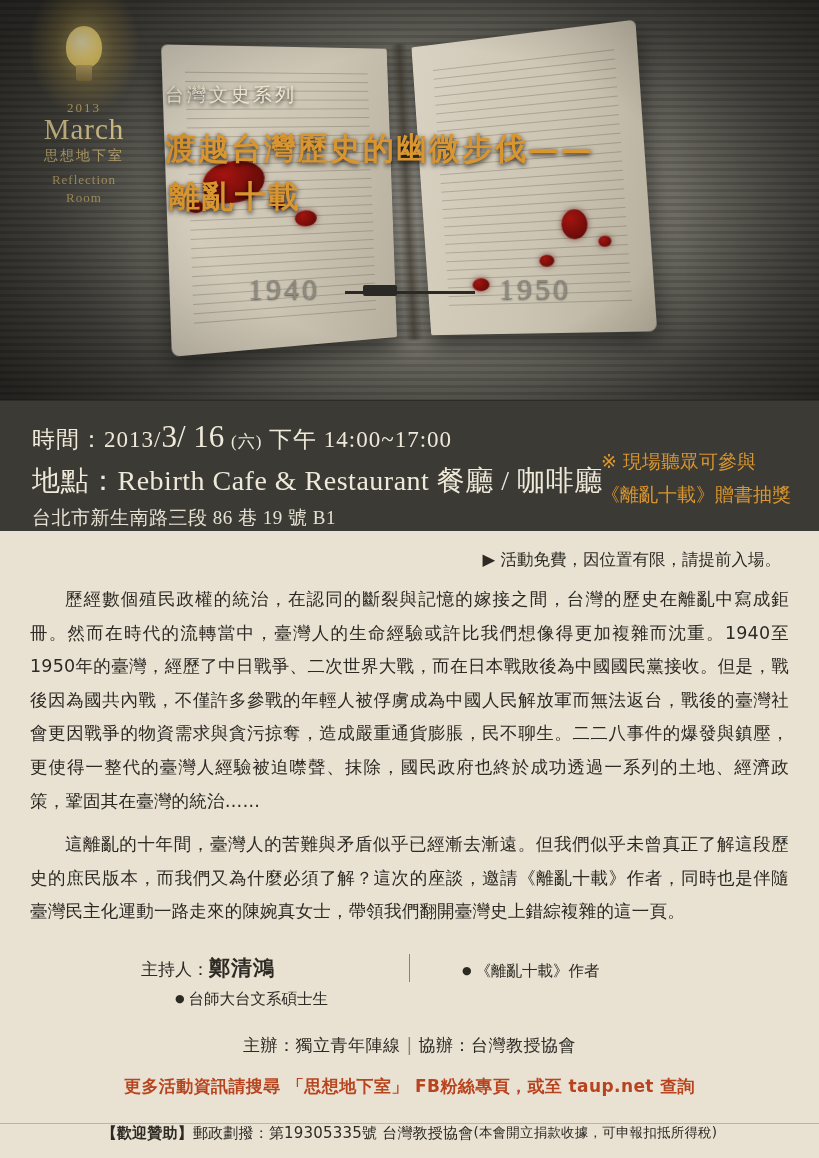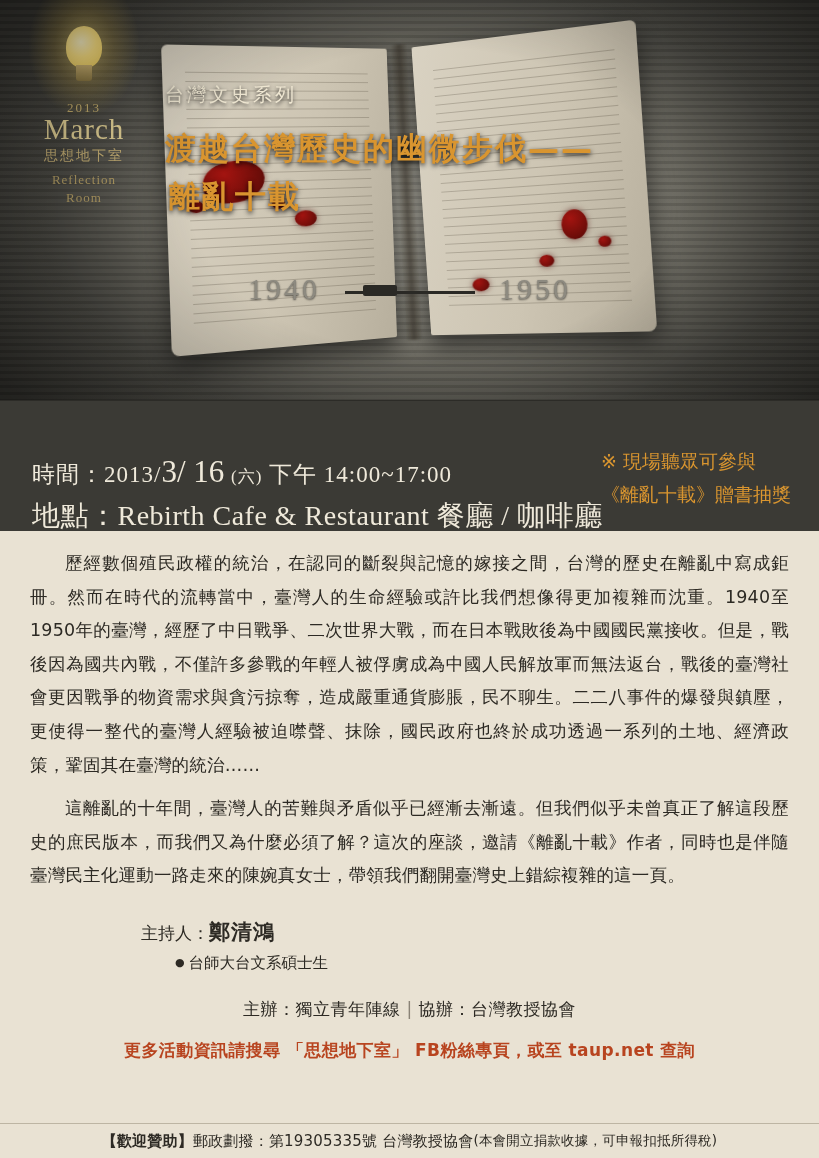--- a/index.html
+++ b/index.html
@@ -219,21 +219,20 @@
     position: relative;
     height: 130px;
     background: #3b3a35;
     border-top: 1px solid #2c2b27;
   }
   .infobar .left {
     position: absolute;
     left: 32px;
     top: 18px;
     color: #efe9da;
-    margin-top: 35px;
   }
   .row-time {
     font-size: 23px;
     letter-spacing: 1px;
     margin-bottom: 7px;
     white-space: nowrap;
   }
   .row-time .big {
     font-size: 31px;
     letter-spacing: 0;
@@ -331,21 +330,21 @@
     letter-spacing: 0.4px;
     font-family: "DejaVu Sans", "Liberation Sans", sans-serif;
   }
   .footerbar {
     position: absolute;
     left: 0; right: 0; bottom: 0;
     height: 34px;
     background: #e9e2d3;
     border-top: 1px solid #bdb5a3;
     display: flex;
-    align-items: center;
+    align-items: flex-start;
     justify-content: center;
     font-size: 15px;
     color: #2d2a24;
     font-family: "DejaVu Sans", "Liberation Sans", sans-serif;
     letter-spacing: 0.2px;
   }
   .footerbar .strong { font-weight: bold; }
   .footerbar .small { font-size: 13.5px; }
 </style>
 </head>
@@ -414,34 +413,38 @@
       </div>
       <div class="row-addr">台北市新生南路三段 86 巷 19 號 B1</div>
     </div>
     <div class="right">
       <div>※ 現場聽眾可參與</div>
       <div>《離亂十載》贈書抽獎</div>
     </div>
   </div>
 
   <div class="body">
+    <div class="notice">▶ 活動免費，因位置有限，請提前入場。</div>
 
     <p class="para">歷經數個殖民政權的統治，在認同的斷裂與記憶的嫁接之間，台灣的歷史在離亂中寫成鉅冊。然而在時代的流轉當中，臺灣人的生命經驗或許比我們想像得更加複雜而沈重。1940至1950年的臺灣，經歷了中日戰爭、二次世界大戰，而在日本戰敗後為中國國民黨接收。但是，戰後因為國共內戰，不僅許多參戰的年輕人被俘虜成為中國人民解放軍而無法返台，戰後的臺灣社會更因戰爭的物資需求與貪污掠奪，造成嚴重通貨膨脹，民不聊生。二二八事件的爆發與鎮壓，更使得一整代的臺灣人經驗被迫噤聲、抹除，國民政府也終於成功透過一系列的土地、經濟政策，鞏固其在臺灣的統治……</p>
     <p class="para">這離亂的十年間，臺灣人的苦難與矛盾似乎已經漸去漸遠。但我們似乎未曾真正了解這段歷史的庶民版本，而我們又為什麼必須了解？這次的座談，邀請《離亂十載》作者，同時也是伴隨臺灣民主化運動一路走來的陳婉真女士，帶領我們翻開臺灣史上錯綜複雜的這一頁。</p>
 
     <div class="hosts">
       <div class="host">
         <div class="head">
           <span>主持人：</span><span class="nm">鄭清鴻</span>
         </div>
         <div class="sub">
           <span class="dot">●</span><span>台師大台文系碩士生</span>
         </div>
       </div>
       <div class="host sep">
+        <div class="sub">
+          <span class="dot">●</span><span>《離亂十載》作者</span>
+        </div>
       </div>
     </div>
 
     <div class="orgs">
       <span>主辦：獨立青年陣線</span><span class="bar">|</span><span>協辦：台灣教授協會</span>
     </div>
 
     <div class="more">更多活動資訊請搜尋 「思想地下室」 FB粉絲專頁，或至 taup.net 查詢</div>
   </div>
 

